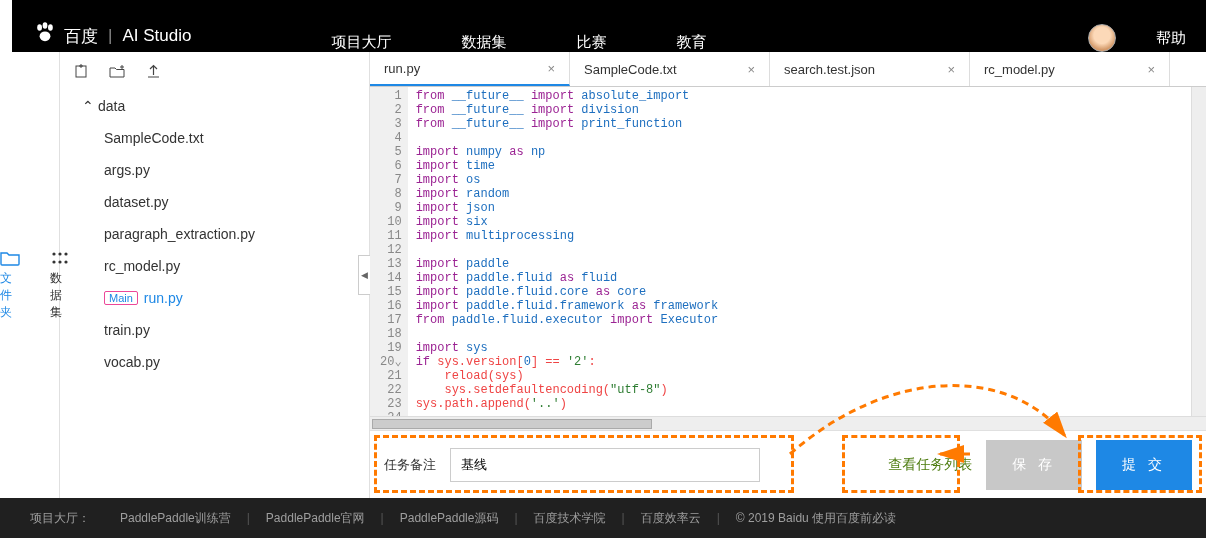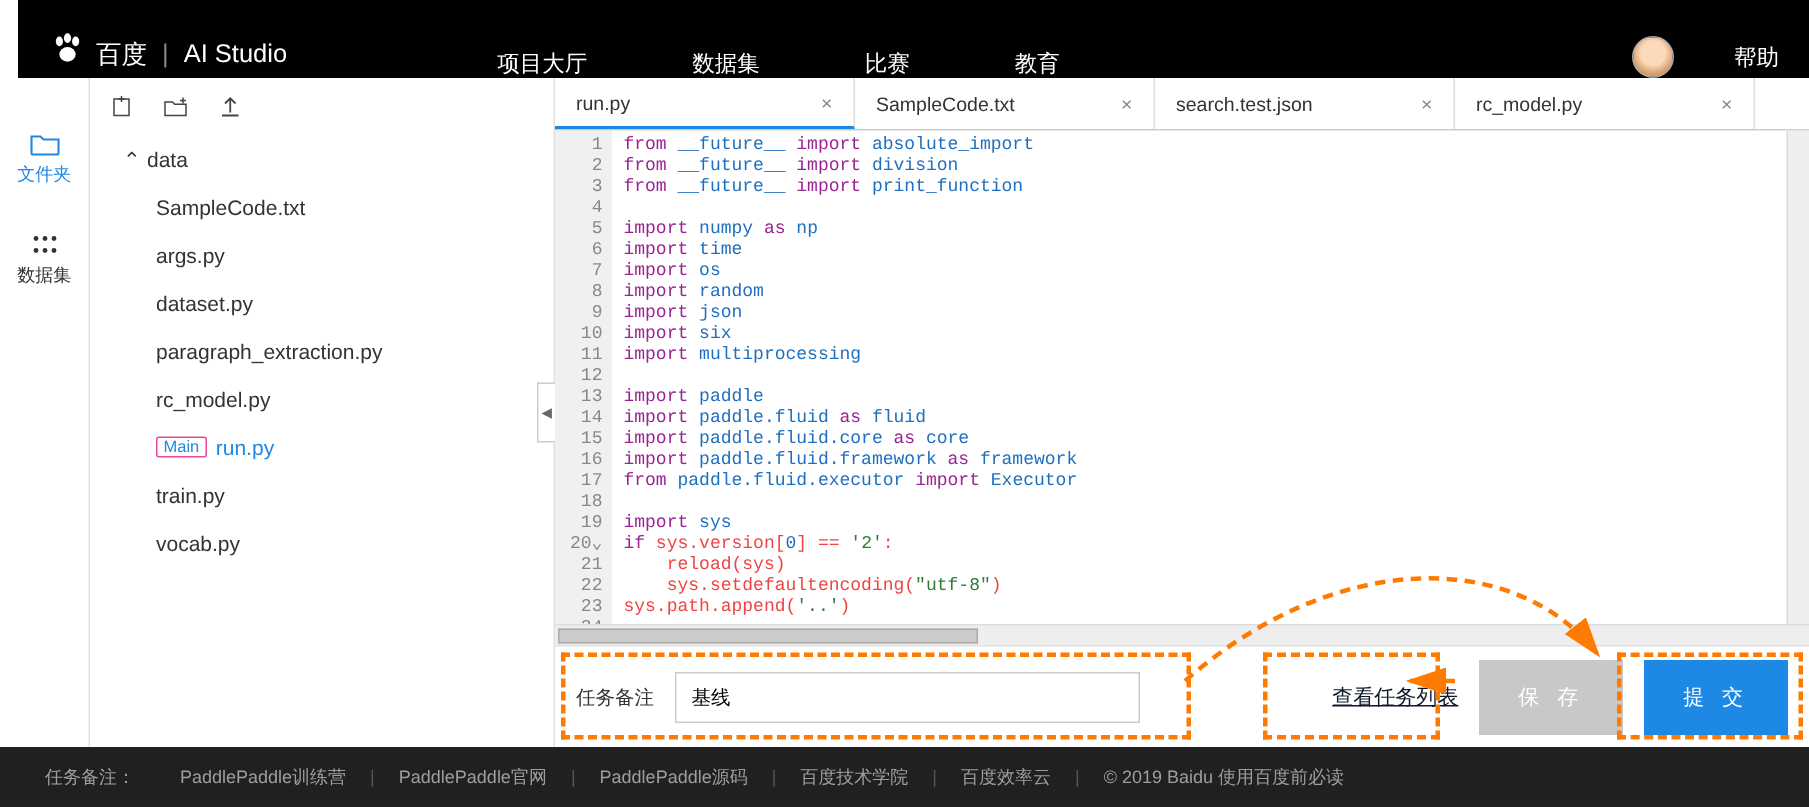--- a/index.html
+++ b/index.html
@@ -10,21 +10,21 @@
   .logo .paw { font-size: 22px; }
   .logo .sep { margin: 0 4px; color: #888; }
   .nav-items { display: flex; gap: 70px; margin-left: 140px; font-size: 15px; }
   .nav-item { color: #fff; cursor: pointer; }
   .topnav-right { margin-left: auto; display: flex; align-items: center; gap: 40px; font-family: Liberation Mono, monospace; }
   .avatar { width: 28px; height: 28px; border-radius: 50%; background: radial-gradient(circle at 50% 40%, #fcd9b8 40%, #d49a6a 70%); border: 1px solid #aaa; }
   .help { font-size: 15px; cursor: pointer; }
   
   .main { display: flex; height: 446px; background: #fff; }
   
-  .rail { width: 60px; border-right: 1px solid #e0e0e0; display: flex; flex-direction: column; align-items: center; padding-top: 36px; gap: 30px; }
+  .rail { width: 60px; border-right: 1px solid #e0e0e0; display: flex; flex-direction: row; align-items: center; padding-top: 20px; gap: 30px; }
   .rail-item { display: flex; flex-direction: column; align-items: center; gap: 4px; font-size: 12px; color: #333; cursor: pointer; }
   .rail-item.active { color: #1e88e5; }
   .rail-icon { width: 20px; height: 16px; }
   
   .tree-panel { width: 310px; border-right: 1px solid #e0e0e0; padding-top: 8px; position: relative; }
   .tree-toolbar { display: flex; gap: 20px; padding: 4px 14px 8px; color: #444; }
   .tree-toolbar span { cursor: pointer; font-size: 14px; }
   .tree-list { padding: 0 0 0 0; }
   .tree-row { padding: 8px 14px 8px 22px; cursor: pointer; display: flex; align-items: center; gap: 6px; font-size: 14px; }
   .tree-row .caret { width: 10px; display: inline-block; }
@@ -49,21 +49,21 @@
   .str { color: #2e7d32; }
   .op { color: #ef4444; }
   .num { color: #1e6fbf; }
   .hscroll { height: 14px; background: #eee; border-top: 1px solid #ddd; display:flex; align-items:center; }
   .hscroll .thumb { height:10px; width: 280px; background:#ccc; margin-left:2px; border:1px solid #aaa; }
   .vscroll { width:15px; background:#eee; border-left:1px solid #ddd; }
   
   .action-bar { height: 68px; border-top: 1px solid #e0e0e0; display: flex; align-items: center; padding: 0 14px; gap: 14px; position: relative; }
   .field-label { color: #333; font-size: 13px; }
   .field-input { width: 310px; height: 34px; border: 1px solid #ccc; padding: 0 10px; font-size: 13px; }
-  .link-blue { color: #0f172a; cursor: pointer; font-size: 14px; text-decoration: underline; }
+  .link-blue { color: #4d7c0f; cursor: pointer; font-size: 14px; }
   .btn { height: 50px; padding: 0 26px; border: none; cursor: pointer; font-size: 14px; letter-spacing: 4px; }
   .btn-grey { background: #c8c8c8; color: #fff; }
   .btn-blue { background: #1e88e5; color: #fff; }
   
   .dash-box { position: absolute; border: 3px dashed #ff7a00; pointer-events: none; }
   
   .footer { height: 40px; background: #202020; color: #9e9e9e; display: flex; align-items: center; padding: 0 30px; font-size: 12px; gap: 10px; }
   .footer a { color: #9e9e9e; cursor: pointer; }
   .footer .fsep { color: #555; margin: 0 6px; }
   
@@ -256,21 +256,21 @@
           </marker>
         </defs>
         <path d="M 420 78 C 520 -10, 640 -10, 695 60" fill="none" stroke="#ff7a00" stroke-width="3" stroke-dasharray="7 5" marker-end="url(#ah)"></path>
         <path d="M 600 78 L 570 78" fill="none" stroke="#ff7a00" stroke-width="3" stroke-dasharray="7 5" marker-end="url(#ah)"></path>
       </svg>
     </div>
   </div>
 </div>
 
 <div class="footer">
-  <span>任务备注：</span>
+  <span>项目大厅：</span>
   <span style="width:10px"></span>
   <a>PaddlePaddle训练营</a>
     <span class="fsep">|</span>
   <a>PaddlePaddle官网</a>
     <span class="fsep">|</span>
   <a>PaddlePaddle源码</a>
     <span class="fsep">|</span>
   <a>百度技术学院</a>
     <span class="fsep">|</span>
   <a>百度效率云</a>

